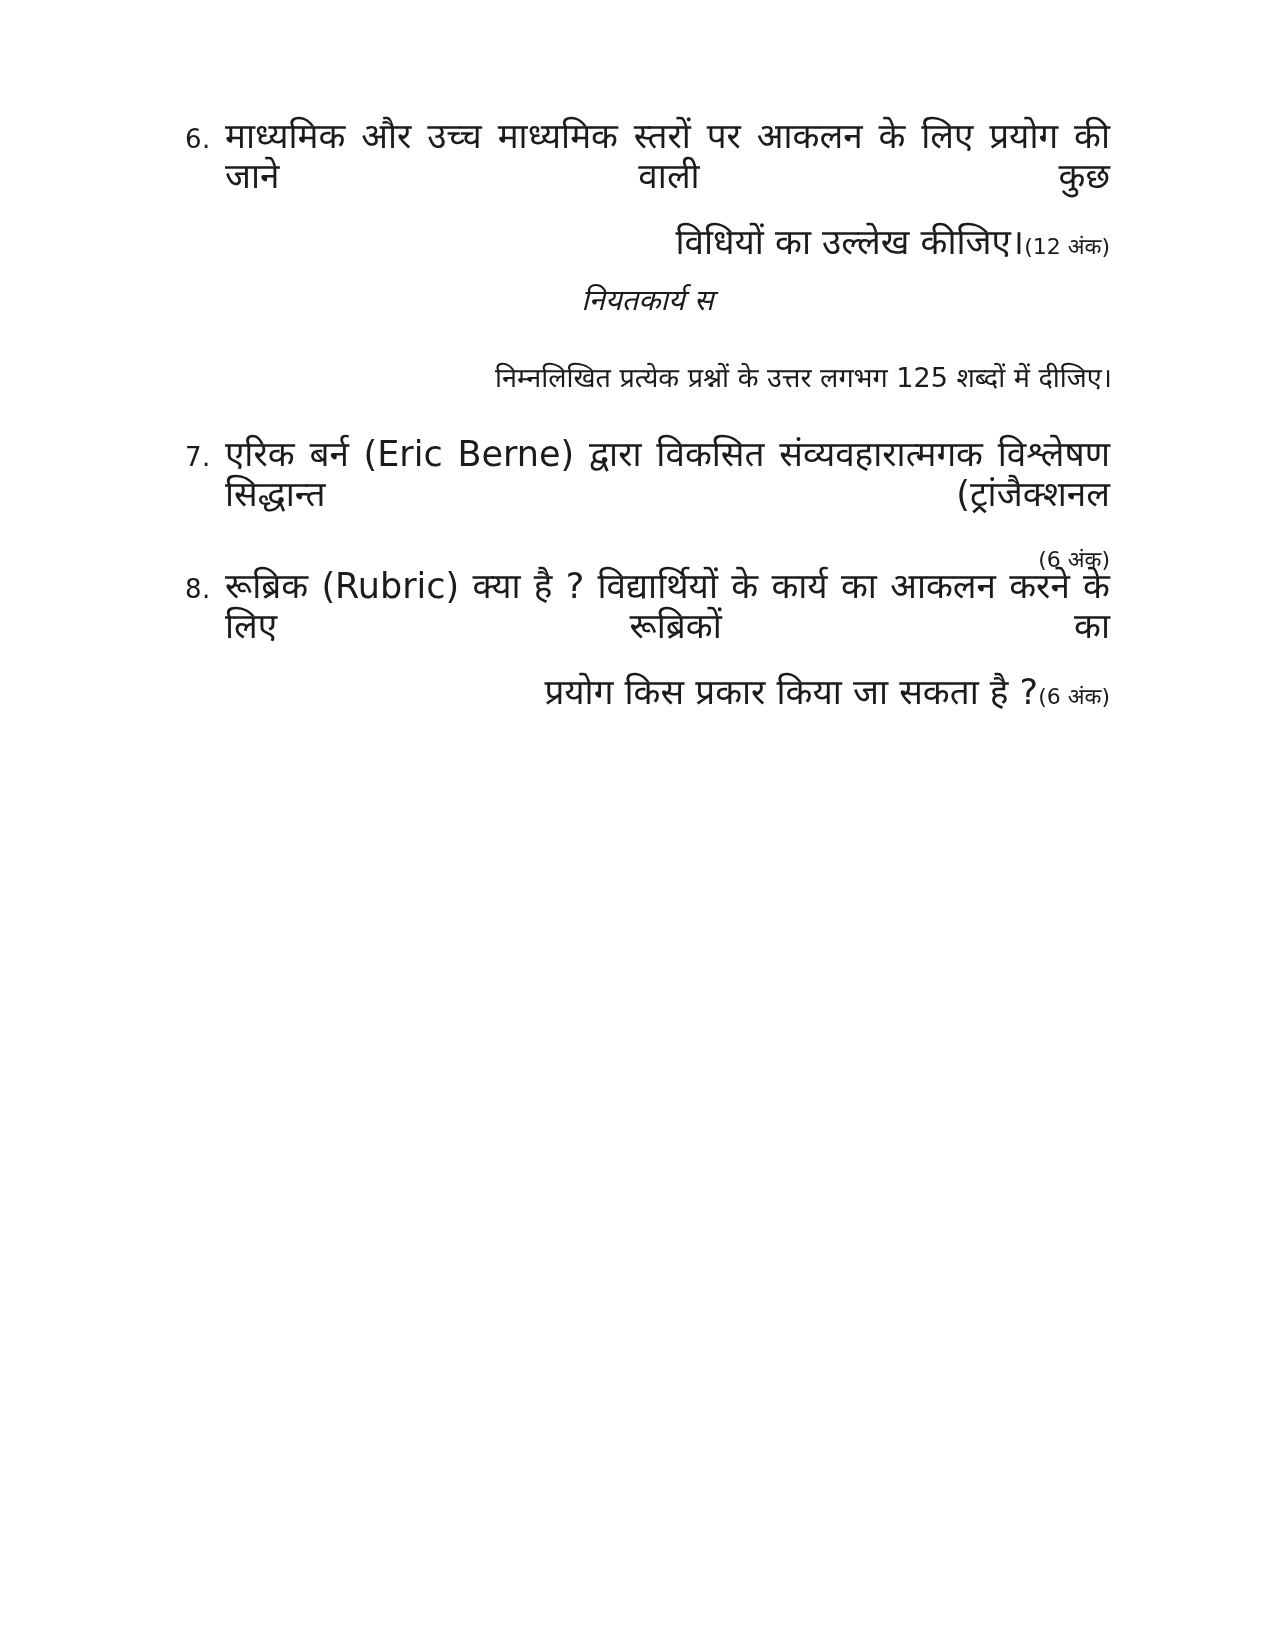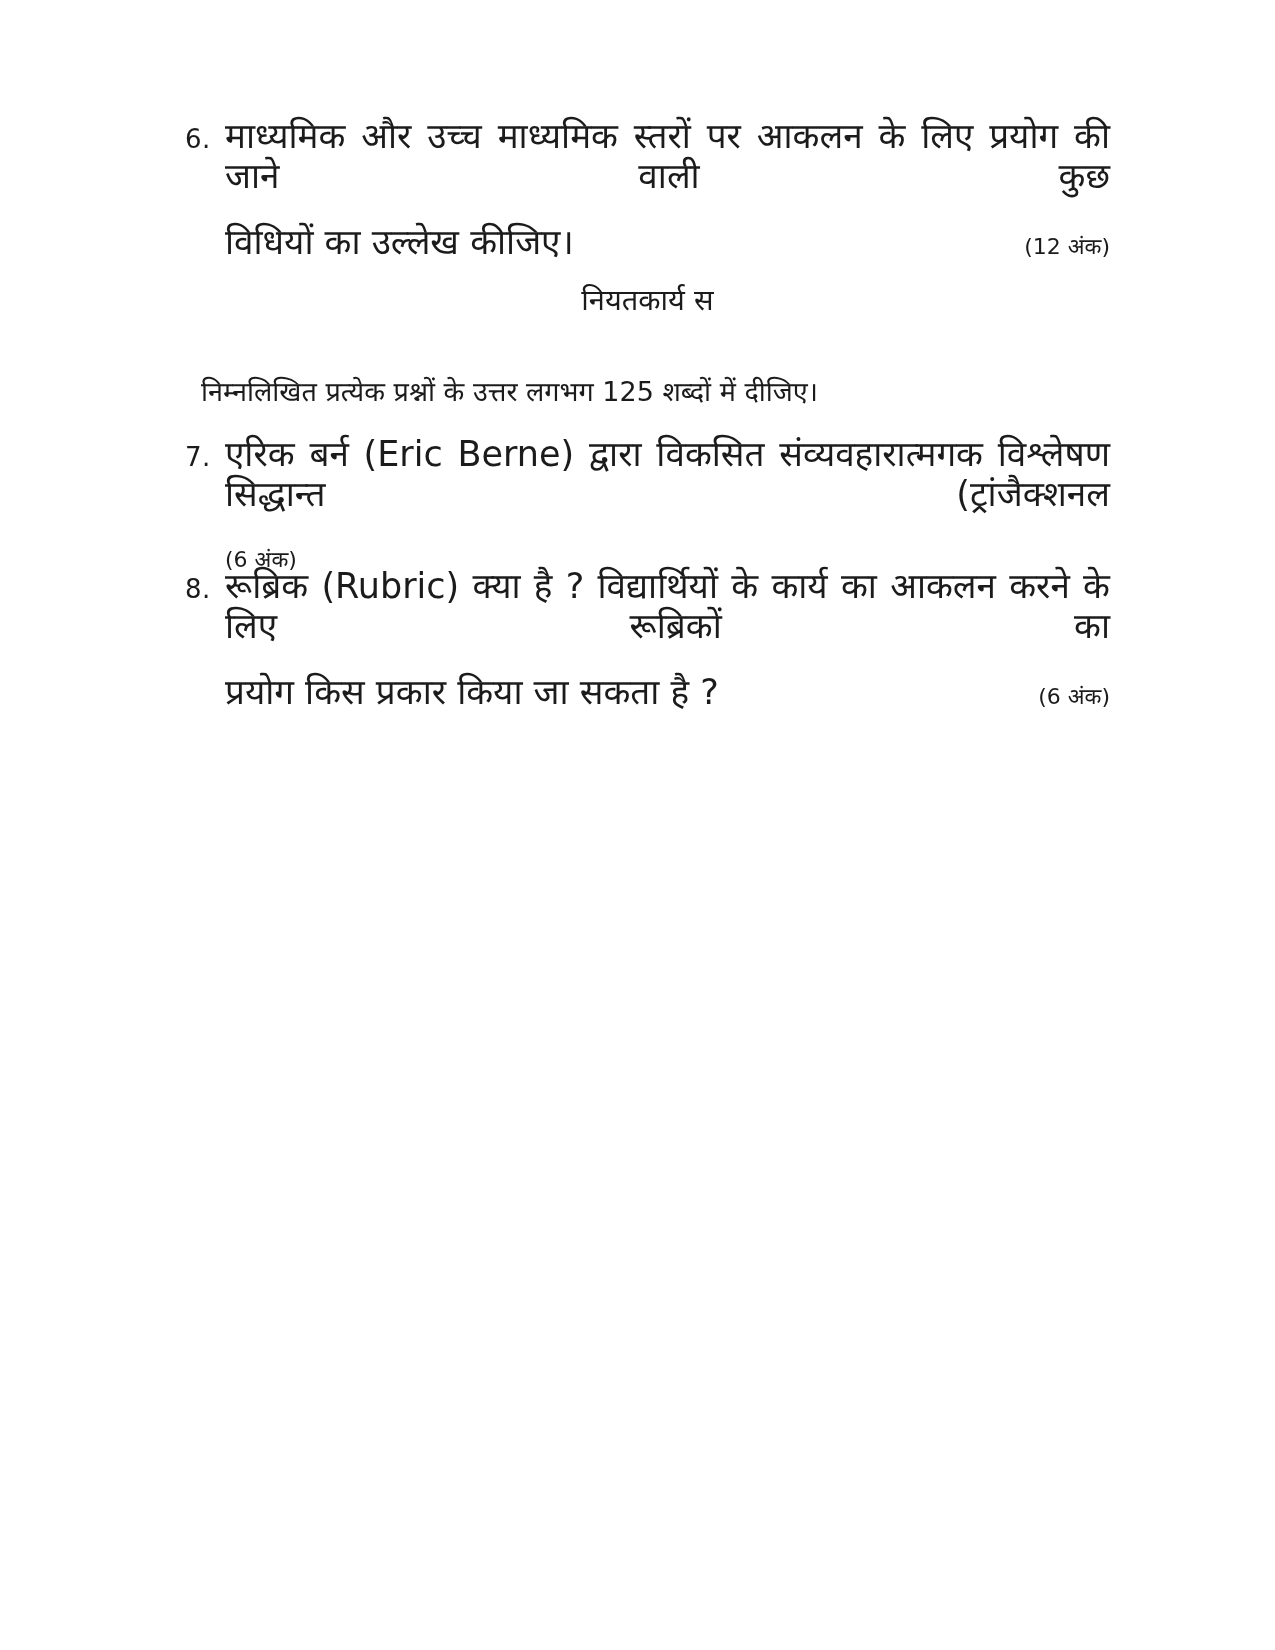--- a/index.html
+++ b/index.html
@@ -45,39 +45,41 @@
     flex: 1 1 auto;
     white-space: normal;
     text-align: justify;
     text-align-last: justify;
     text-justify: inter-word;
     word-spacing: 2px;
   }
   .q-row-last {
     margin-top: 26px;
     padding-left: 40px;
-    justify-content: space-between;
+    justify-content: flex-end;
   }
   .q-marks {
     font-size: 22px;
     line-height: 40px;
     white-space: nowrap;
   }
   .section-heading {
     margin: 0;
     font-size: 29px;
     font-weight: normal;
     line-height: 40px;
     text-align: center;
+    font-style: italic;
   }
   .instruction {
-    margin: 16px;
+    margin: 2px;
     font-size: 27px;
     line-height: 40px;
     white-space: nowrap;
+    text-align: right;
   }
   
   #question-6   { top: 116px; }
   #sec-heading  { top: 280px; }
   #sec-instruction { top: 356px; }
   #question-7   { top: 434px; }
   #question-8   { top: 566px; }
 </style>
 </head>
 <body>

